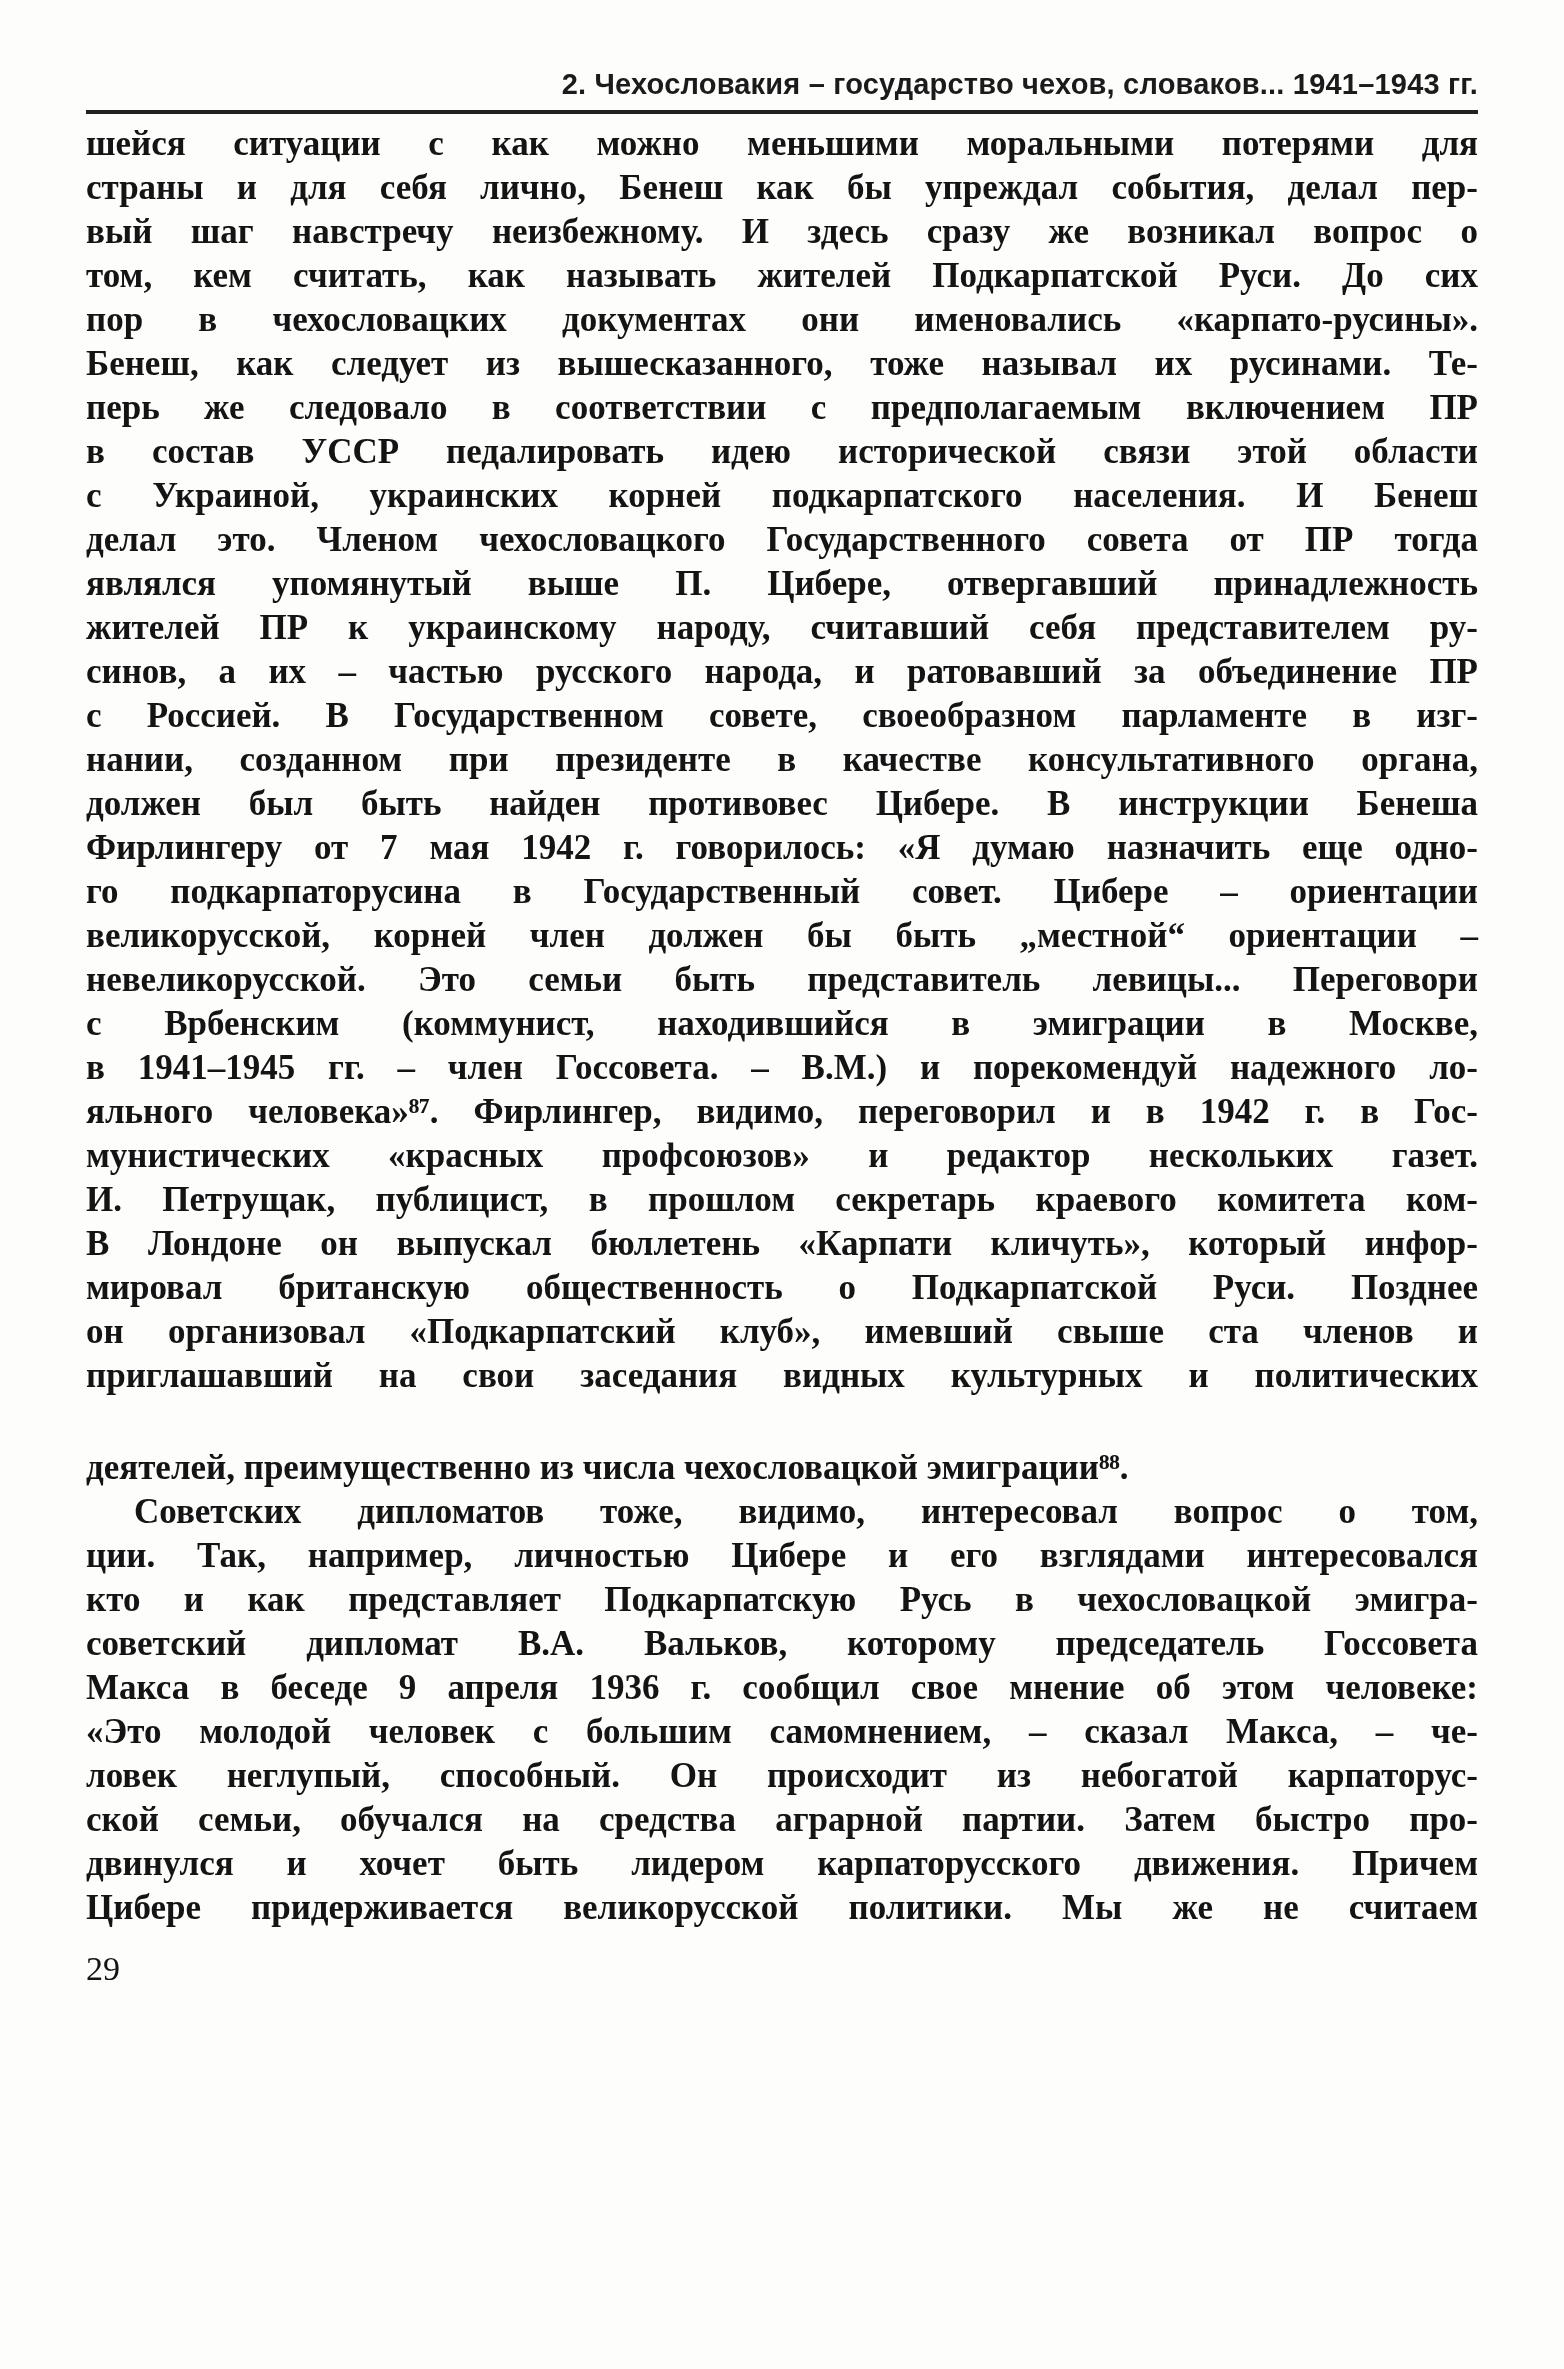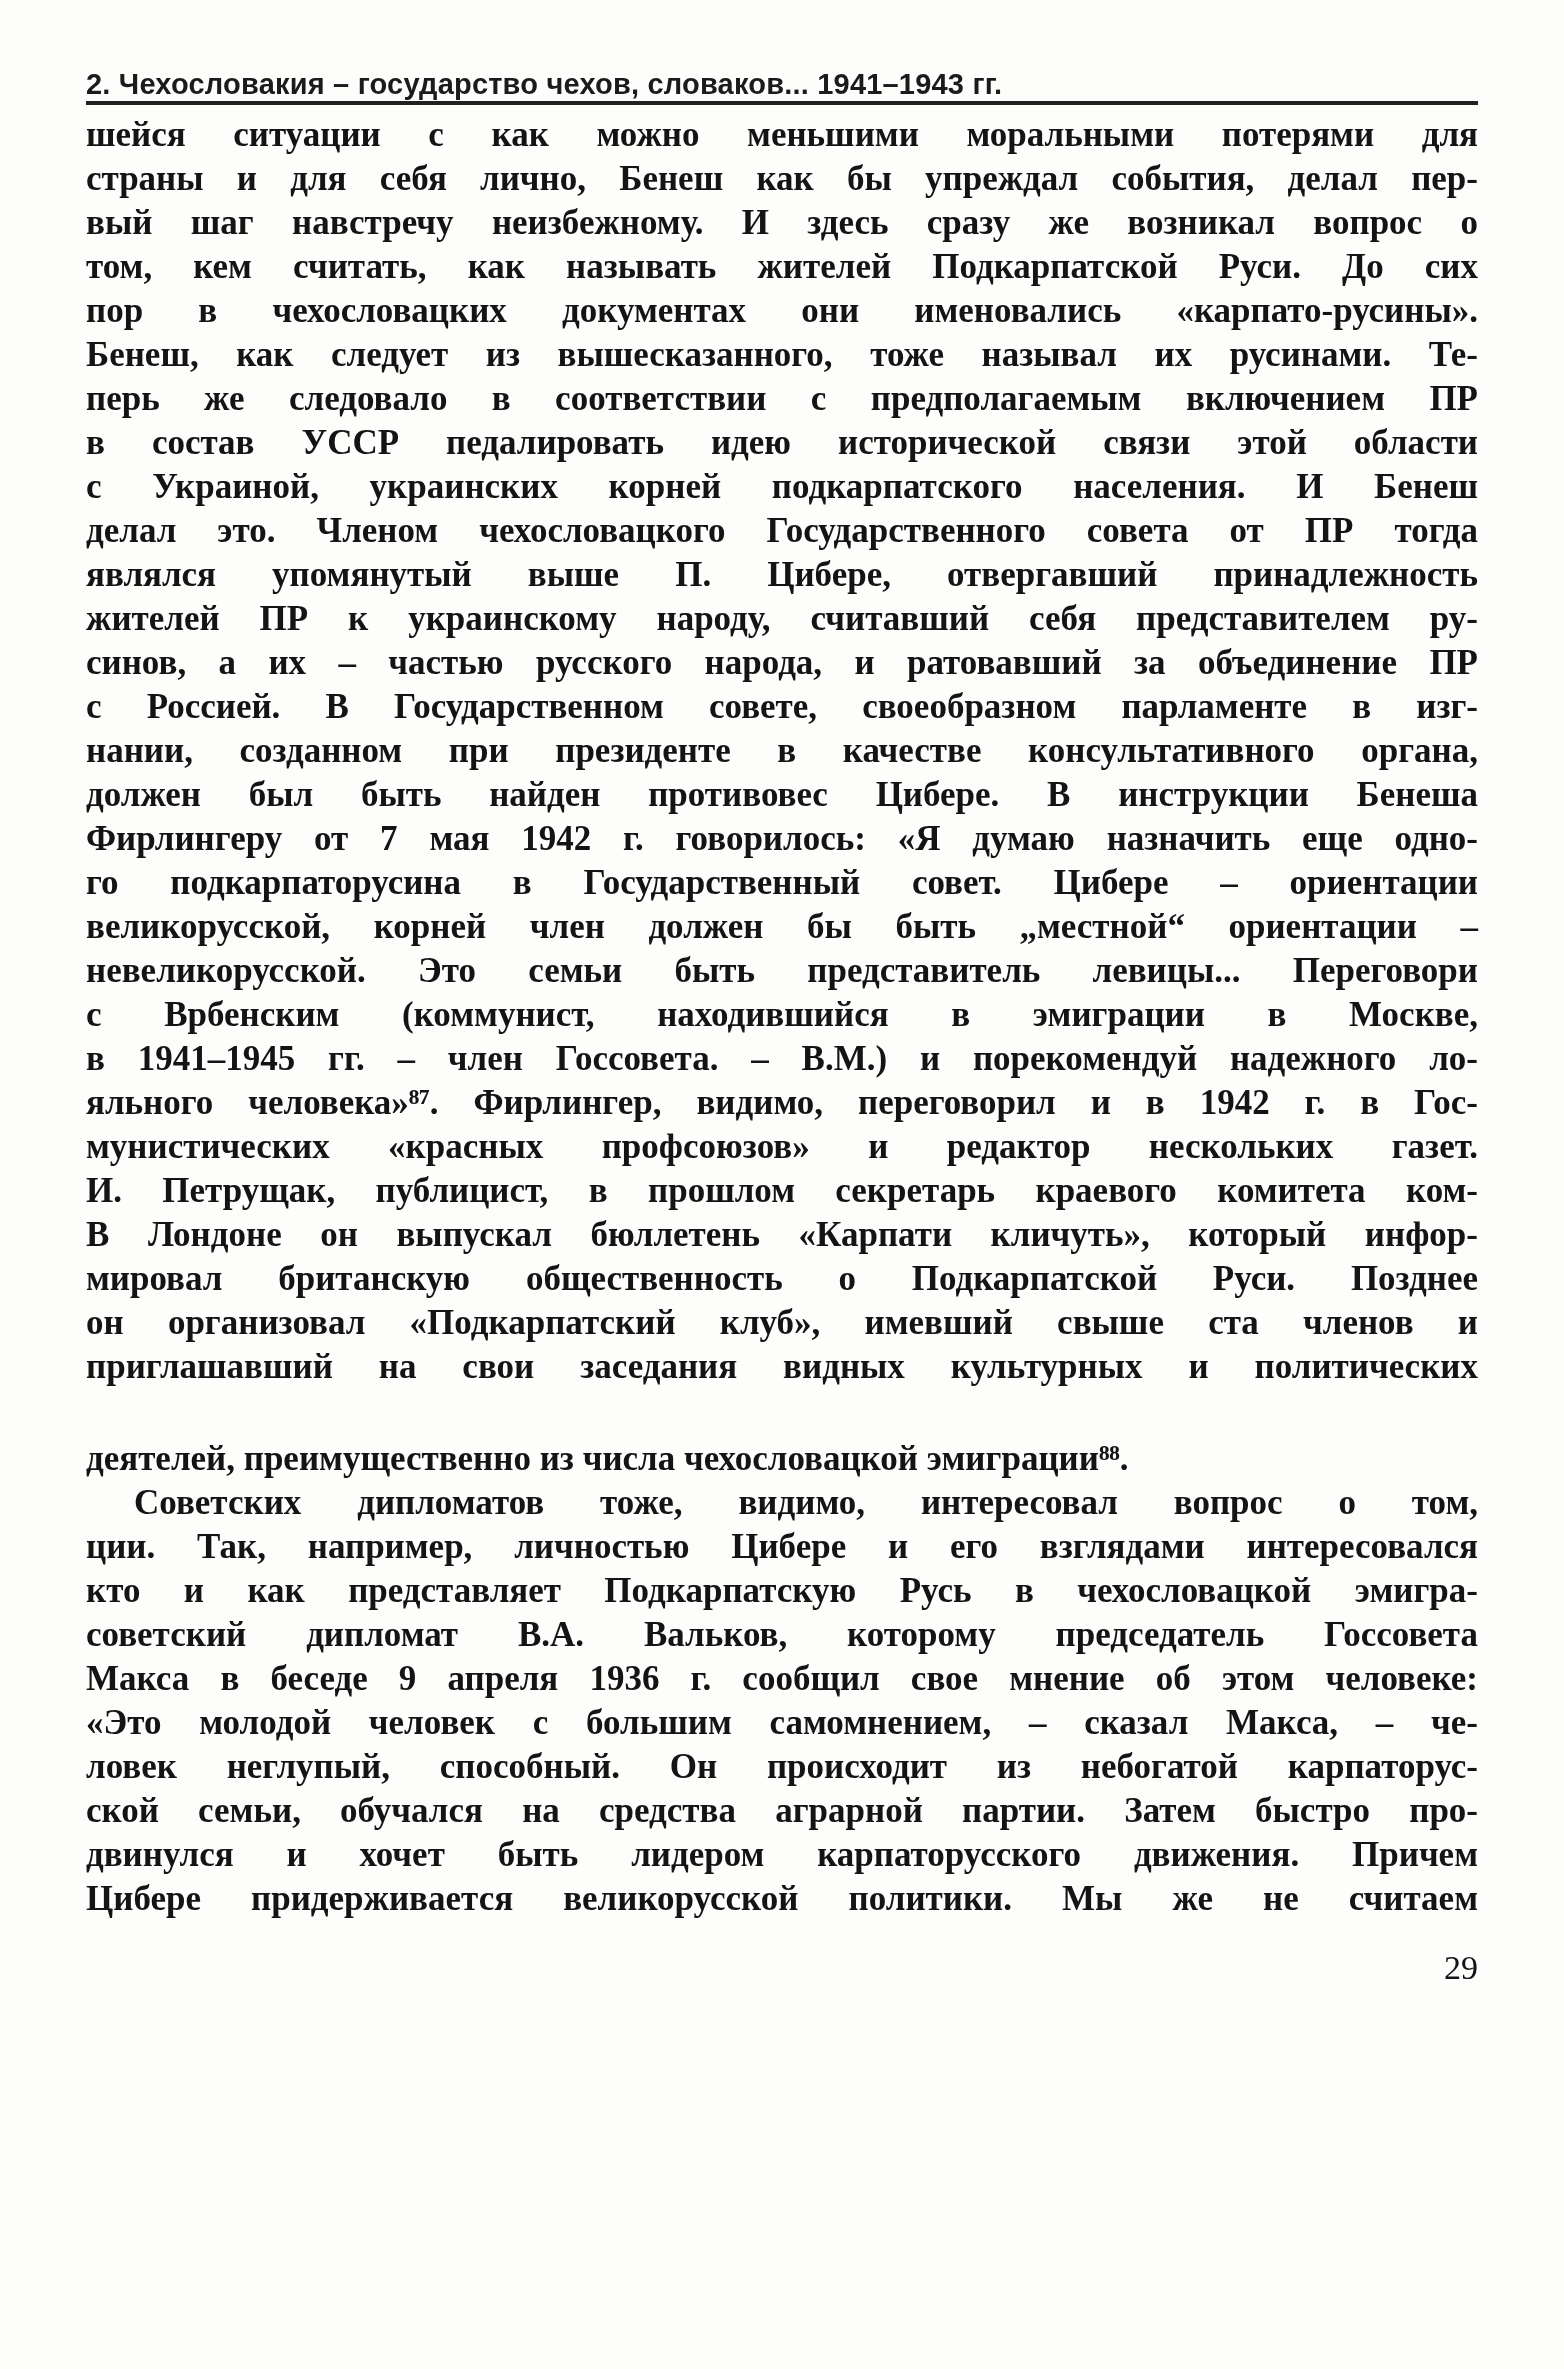--- a/index.html
+++ b/index.html
@@ -15,27 +15,27 @@
     position: relative;
     overflow: hidden;
   }
   .page {
     box-sizing: border-box;
     width: 1564px;
     height: 2369px;
     padding: 68px 86px 0 86px;
   }
   .page-header {
-    text-align: left;
+    text-align: right;
     font-family: "Liberation Sans", sans-serif;
     font-weight: 700;
     font-size: 29px;
     letter-spacing: 0.2px;
     color: #1b1b1b;
-    padding-bottom: 0;
+    padding-bottom: 9px;
     border-bottom: 4px solid #222;
   }
   .body-text {
     margin-top: 8px;
     font-size: 35px;
     line-height: 44px;
     color: #141414;
     font-weight: bold;
   }
   .paragraph {
@@ -47,22 +47,22 @@
   }
   .line.no-justify {
     text-align: justify;
     text-align-last: left;
     margin-top: 48px;
   }
   .line.indent {
     text-indent: 48px;
   }
   .page-number {
-    margin-top: 28px;
-    text-align: right;
+    margin-top: 20px;
+    text-align: left;
     font-size: 34px;
     color: #141414;
   }
 </style>
 </head>
 <body>
 
 <div class="page">
   <div class="page-header">2. Чехословакия – государство чехов, словаков... 1941–1943 гг.</div>
 

